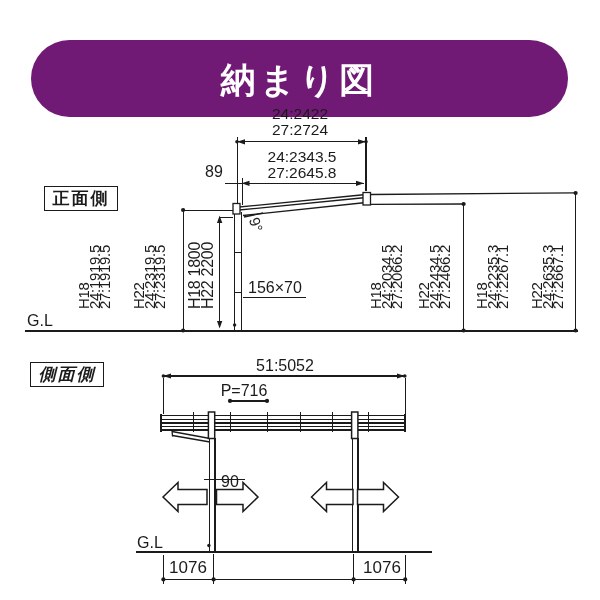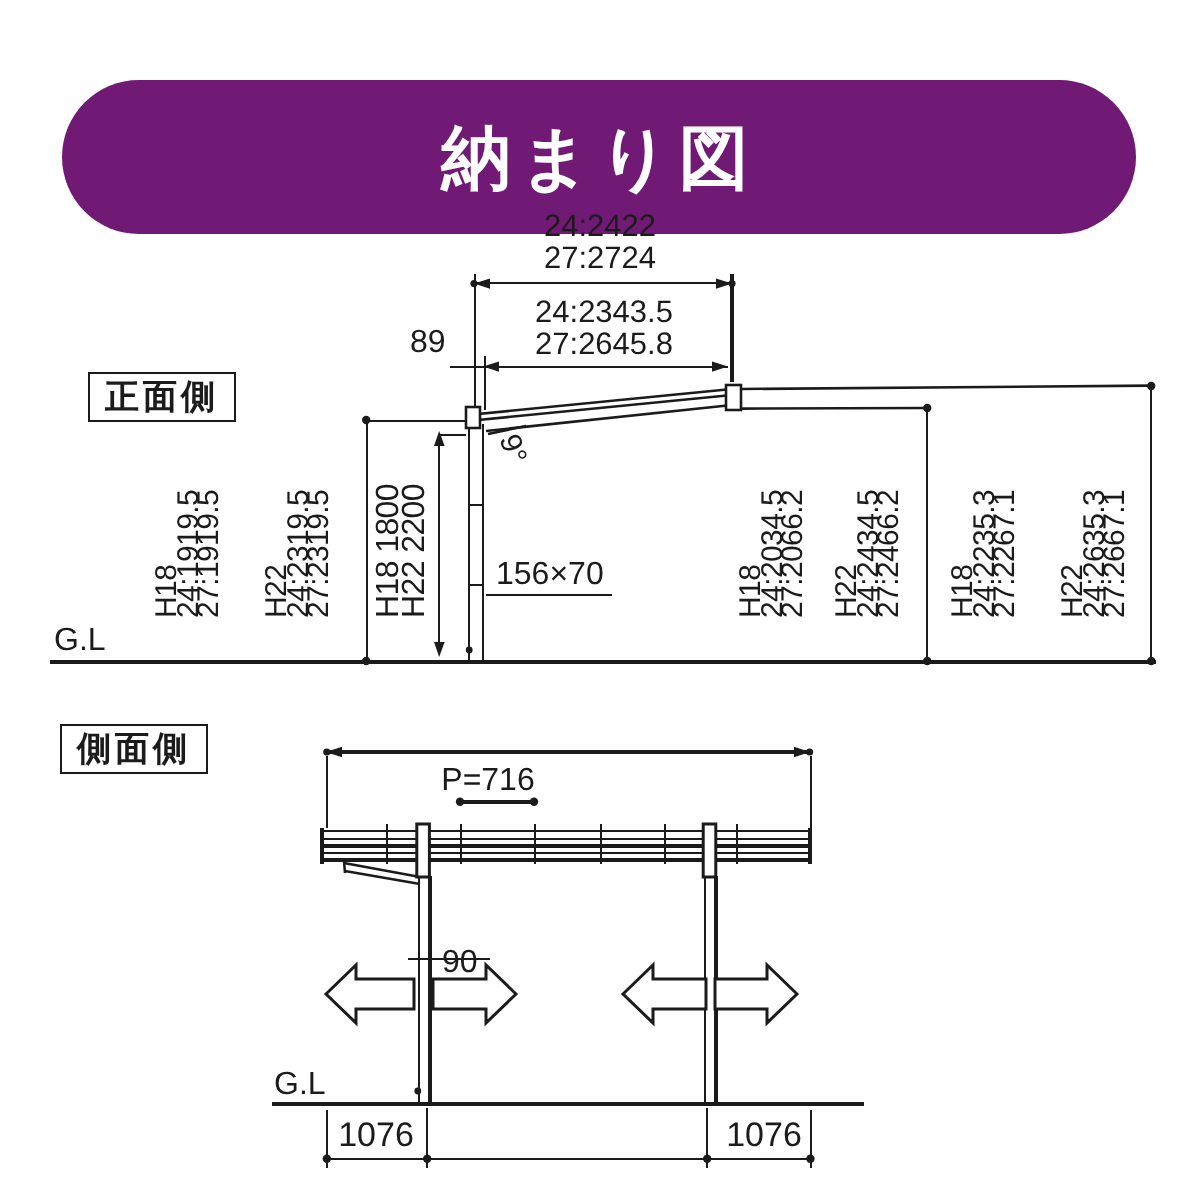--- a/index.html
+++ b/index.html
@@ -86,24 +86,25 @@
   <div class="txt rot" style="left:419px;top:309px;">H22
 24:2434.5
 27:2466.2</div>
   <div class="txt rot" style="left:477px;top:309px;">H18
 24:2235.3
 27:2267.1</div>
   <div class="txt rot" style="left:532px;top:309px;">H22
 24:2635.3
 27:2667.1</div>
 
-  <div class="vlabel" style="left:30px;top:362px;">
+  <div class="vlabel" style="left:30px;top:362px;font-style:italic;">
     <span>側面側</span>
   </div>
 
+  <div class="txt sml ctr" style="left:240px;top:357px;width:90px;">51:5052</div>
   <div class="hl" style="left:163px;top:375.4px;width:242px;"></div>
   <div class="vl" style="left:163px;top:378px;height:36px;"></div>
   <div class="vl" style="left:404.6px;top:378px;height:36px;"></div>
 
   <div class="txt sml ctr" style="left:214px;top:382px;width:60px;">P=716</div>
   <div class="hl" style="left:230px;top:400.4px;width:37px;"></div>
 
   <div class="hl" style="left:160px;top:415px;width:246px;"></div>
   <div class="hl" style="left:160px;top:418.8px;width:246px;"></div>
   <div class="hl" style="left:160px;top:422.3px;width:246px;"></div>

